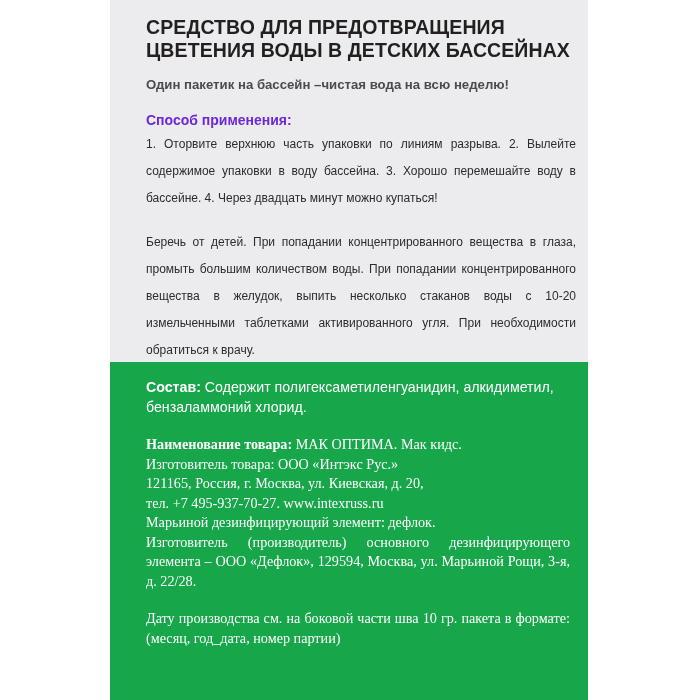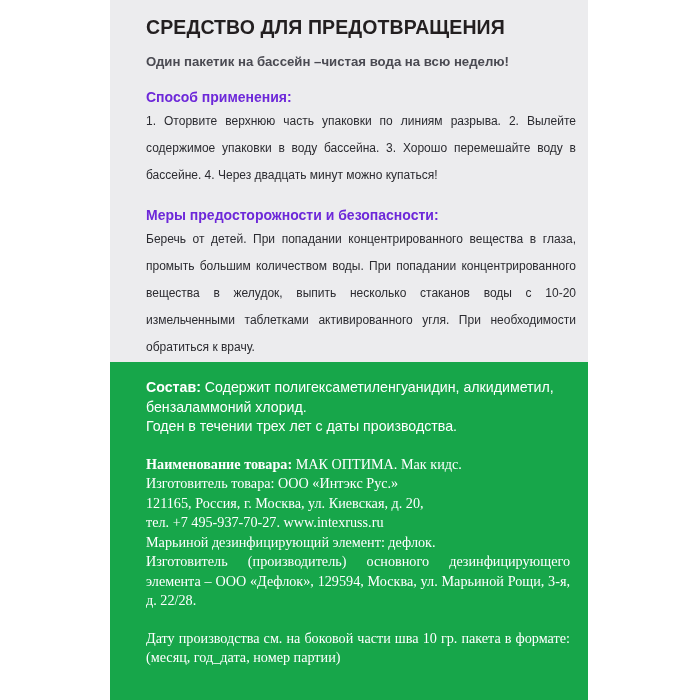--- a/index.html
+++ b/index.html
@@ -108,41 +108,40 @@
 </style>
 </head>
 <body>
 
 <div id="label-root" style="background: rgb(255, 255, 255);">
 
   <div class="panel-light" style="background: rgb(236, 236, 238);">
 
     <h1 class="title">
       <span class="title-line">СРЕДСТВО ДЛЯ ПРЕДОТВРАЩЕНИЯ</span>
+      <span class="title-line">ЦВЕТЕНИЯ ВОДЫ В ДЕТСКИХ БАССЕЙНАХ</span>
     </h1>
 
     <p class="subtitle">Один пакетик на бассейн –чистая вода на всю неделю!</p>
 
     <div class="block">
       <div class="block-heading">Способ применения:</div>
       <p class="block-body">1. Оторвите верхнюю часть упаковки по линиям разрыва. 2. Вылейте содержимое упаковки в воду бассейна. 3. Хорошо перемешайте воду в бассейне. 4. Через двадцать минут можно купаться!</p>
     </div>
 
     <div class="block">
-      <div class="block-heading">Меры предосторожности и безопасности:</div>
       <p class="block-body">Беречь от детей. При попадании концентрированного вещества в глаза, промыть большим количеством воды. При попадании концентрированного вещества в желудок, выпить несколько стаканов воды с 10-20 измельченными таблетками активированного угля. При необходимости обратиться к врачу.</p>
     </div>
 
   </div>
 
   <div class="panel-green" style="background: rgb(23, 166, 74);">
 
     <div class="g-block">
       <p class="g-text"><span class="g-strong">Состав:</span><span> Содержит полигексаметиленгуанидин, алкидиметил, бензаламмоний хлорид.</span></p>
-      <p class="g-text">Годен в течении трех лет с даты производства.</p>
     </div>
 
     <div class="g-block">
       <p class="g-text"><span class="g-strong">Наименование товара:</span><span> МАК ОПТИМА. Мак кидс.</span></p>
       <p class="g-text">Изготовитель товара: ООО «Интэкс Рус.»</p>
       <p class="g-text">121165, Россия, г. Москва, ул. Киевская, д. 20,</p>
       <p class="g-text">тел. +7 495-937-70-27. www.intexruss.ru</p>
       <p class="g-text">Марьиной дезинфицирующий элемент: дефлок.</p>
       <p class="g-text justified">Изготовитель (производитель) основного дезинфицирующего элемента – ООО «Дефлок», 129594, Москва, ул. Марьиной Рощи, 3-я, д. 22/28.</p>
     </div>

